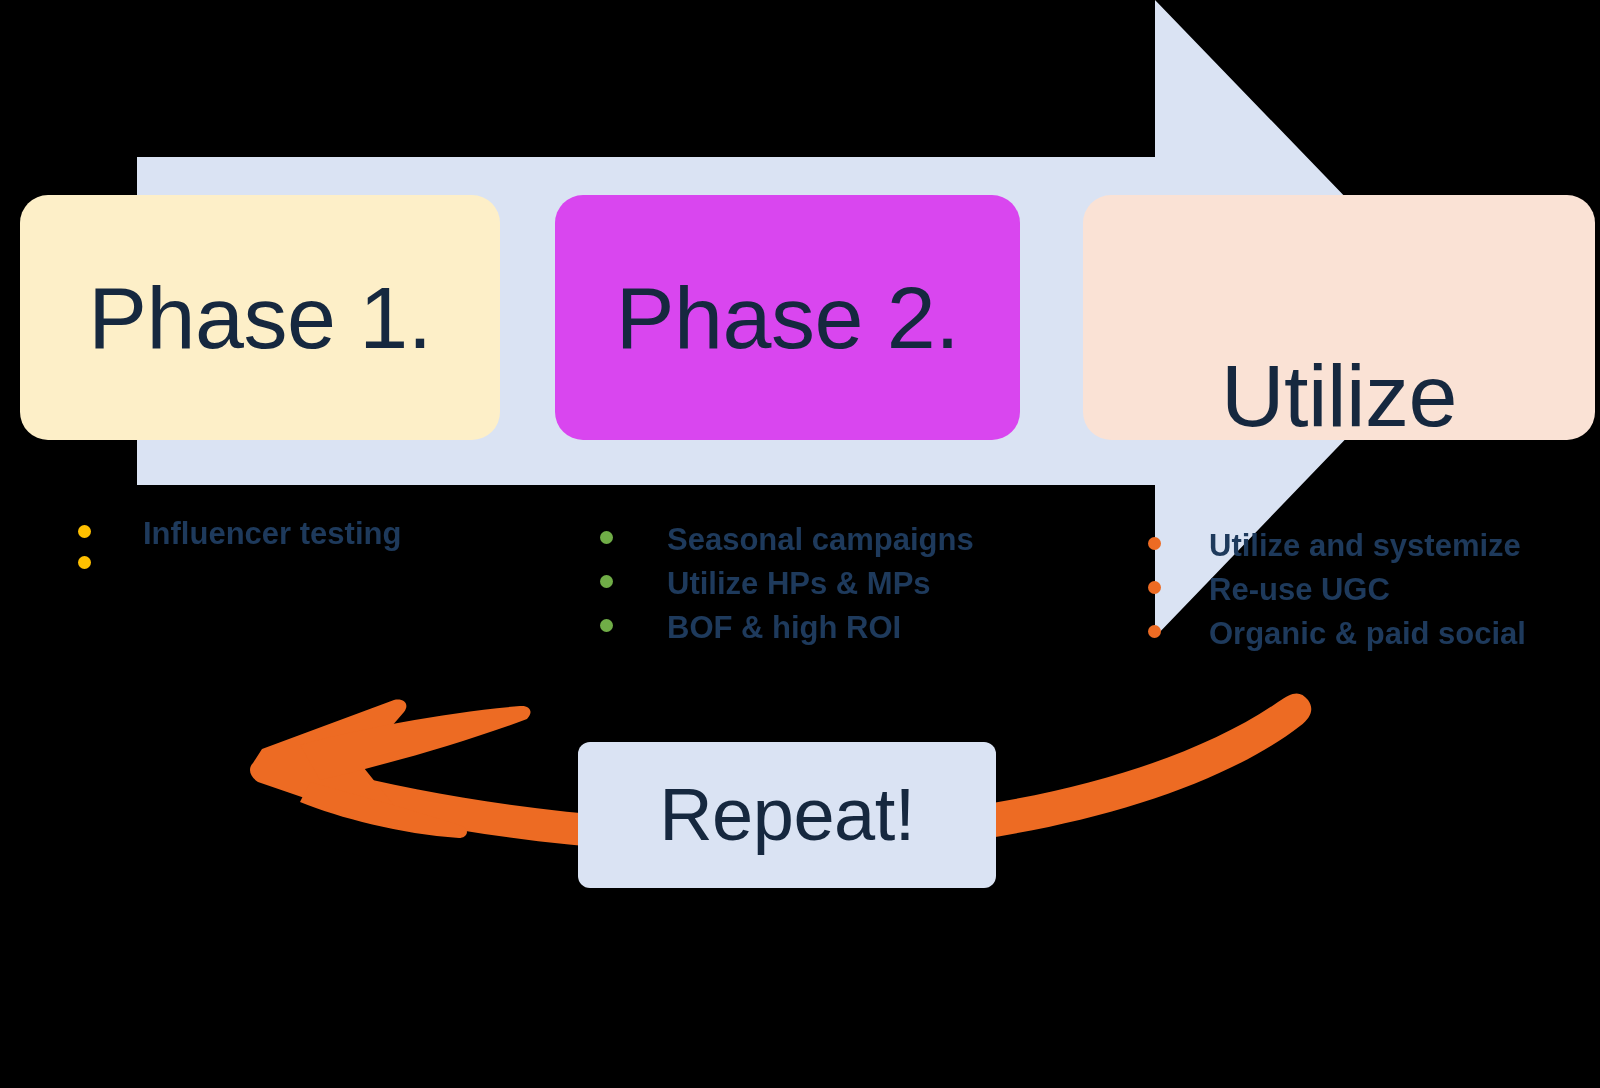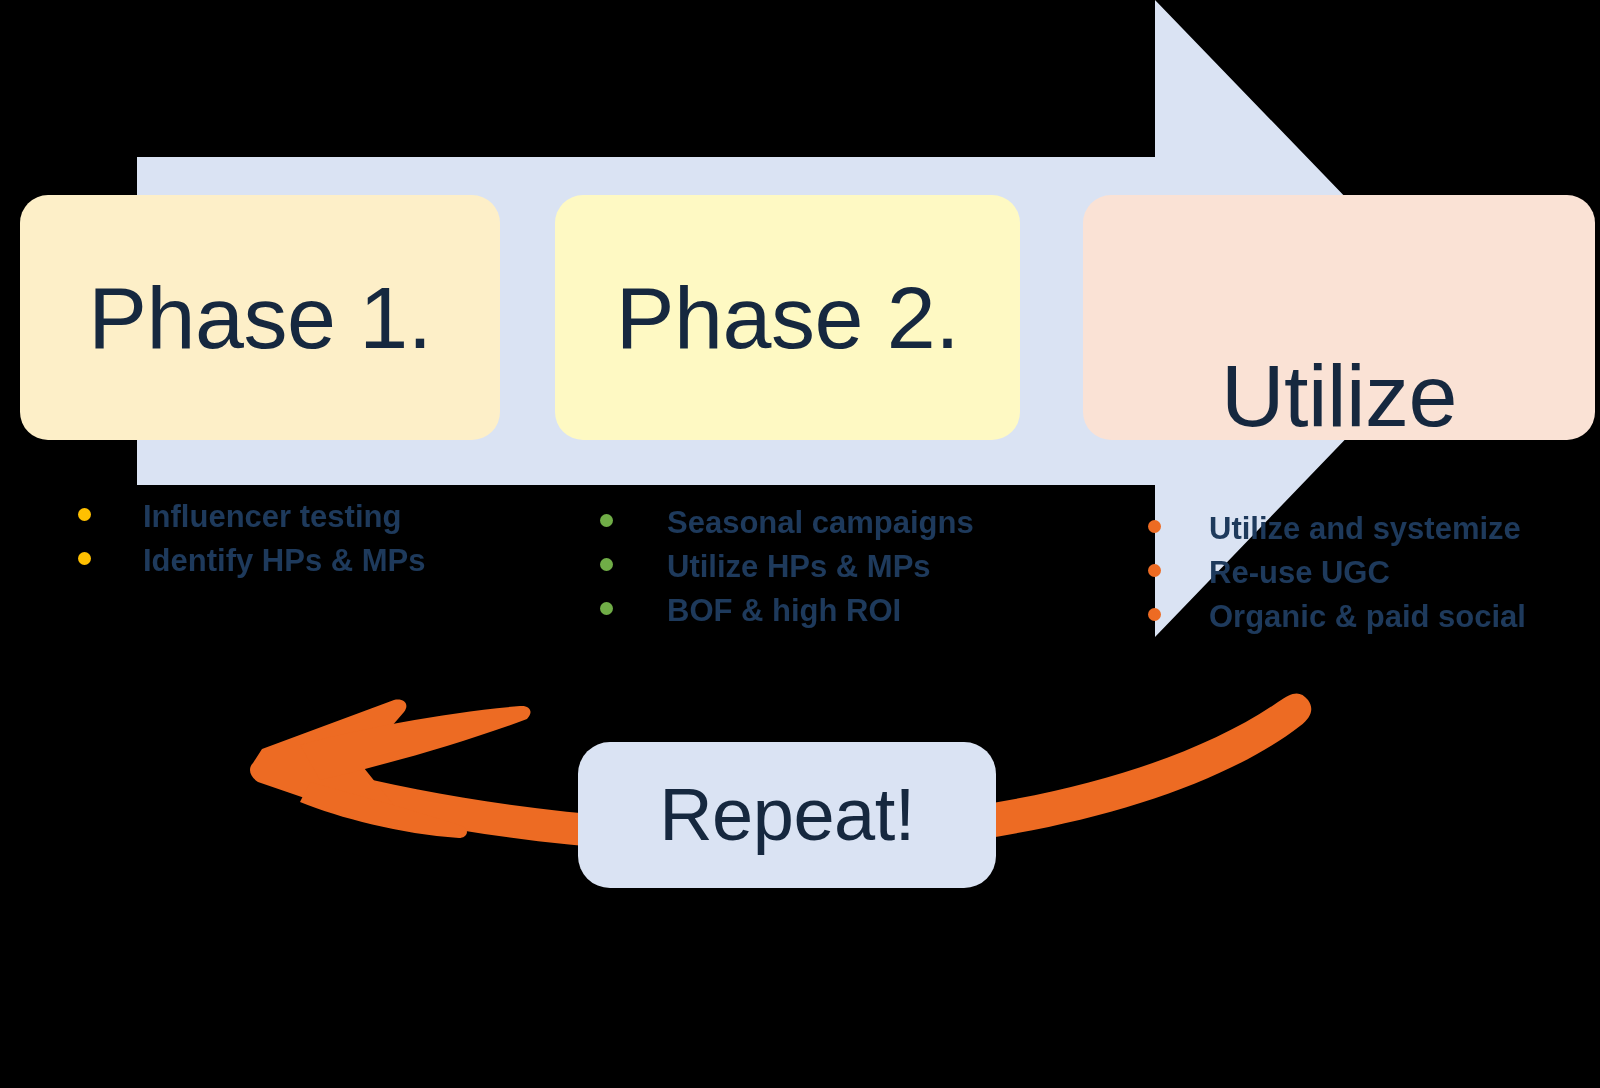--- a/index.html
+++ b/index.html
@@ -51,33 +51,33 @@
     white-space: nowrap;
   }
   #card-phase-1 {
     left: 20px;
     width: 480px;
     background: #FDEFC8;
   }
   #card-phase-2 {
     left: 555px;
     width: 465px;
-    background: #fef9c3;
+    background: #d946ef;
   }
   #card-utilize {
     left: 1083px;
     width: 512px;
     background: #FAE2D5;
     align-items: flex-end;
   }
 
   
   .bullet-col {
     position: absolute;
-    top: 501px;
+    top: 518px;
   }
   .bullet-row {
     display: flex;
     align-items: baseline;
     height: 44px;
   }
   .bullet-dot {
     width: 13px;
     height: 13px;
     border-radius: 50%;
@@ -107,21 +107,21 @@
     width: 1600px;
     height: 1088px;
     pointer-events: none;
   }
   #repeat-box {
     position: absolute;
     left: 578px;
     top: 742px;
     width: 418px;
     height: 146px;
-    border-radius: 32px;
+    border-radius: 12px;
     background: #DAE3F3;
     display: flex;
     align-items: center;
     justify-content: center;
   }
   #repeat-box .card-label {
     font-size: 74px;
     font-weight: 400;
     color: #16283f;
     line-height: 1;
@@ -149,21 +149,20 @@
     <span class="card-label">Utilize</span>
   </div>
 
   <div class="bullet-col" id="bullets-phase-1">
     <div class="bullet-row">
       <span class="bullet-dot"></span>
       <span class="bullet-text">Influencer testing</span>
     </div>
     <div class="bullet-row">
       <span class="bullet-dot"></span>
-      <span class="bullet-text">Identify HPs &amp; MPs</span>
     </div>
   </div>
 
   <div class="bullet-col" id="bullets-phase-2">
     <div class="bullet-row">
       <span class="bullet-dot"></span>
       <span class="bullet-text">Seasonal campaigns</span>
     </div>
     <div class="bullet-row">
       <span class="bullet-dot"></span>

